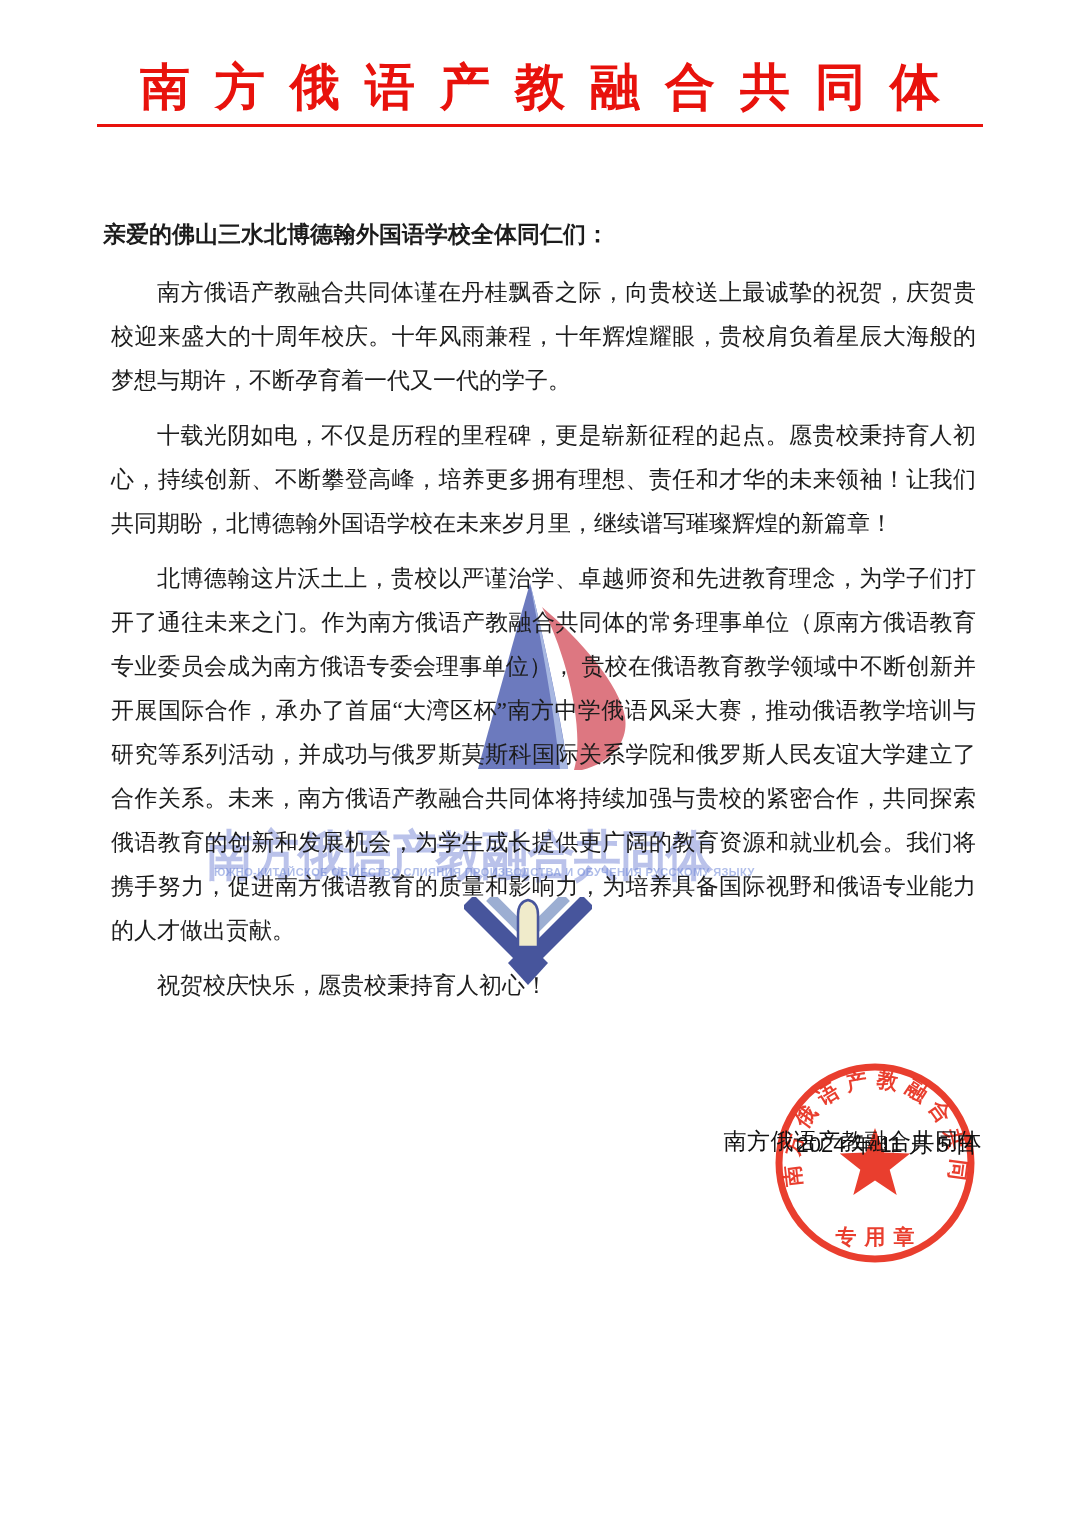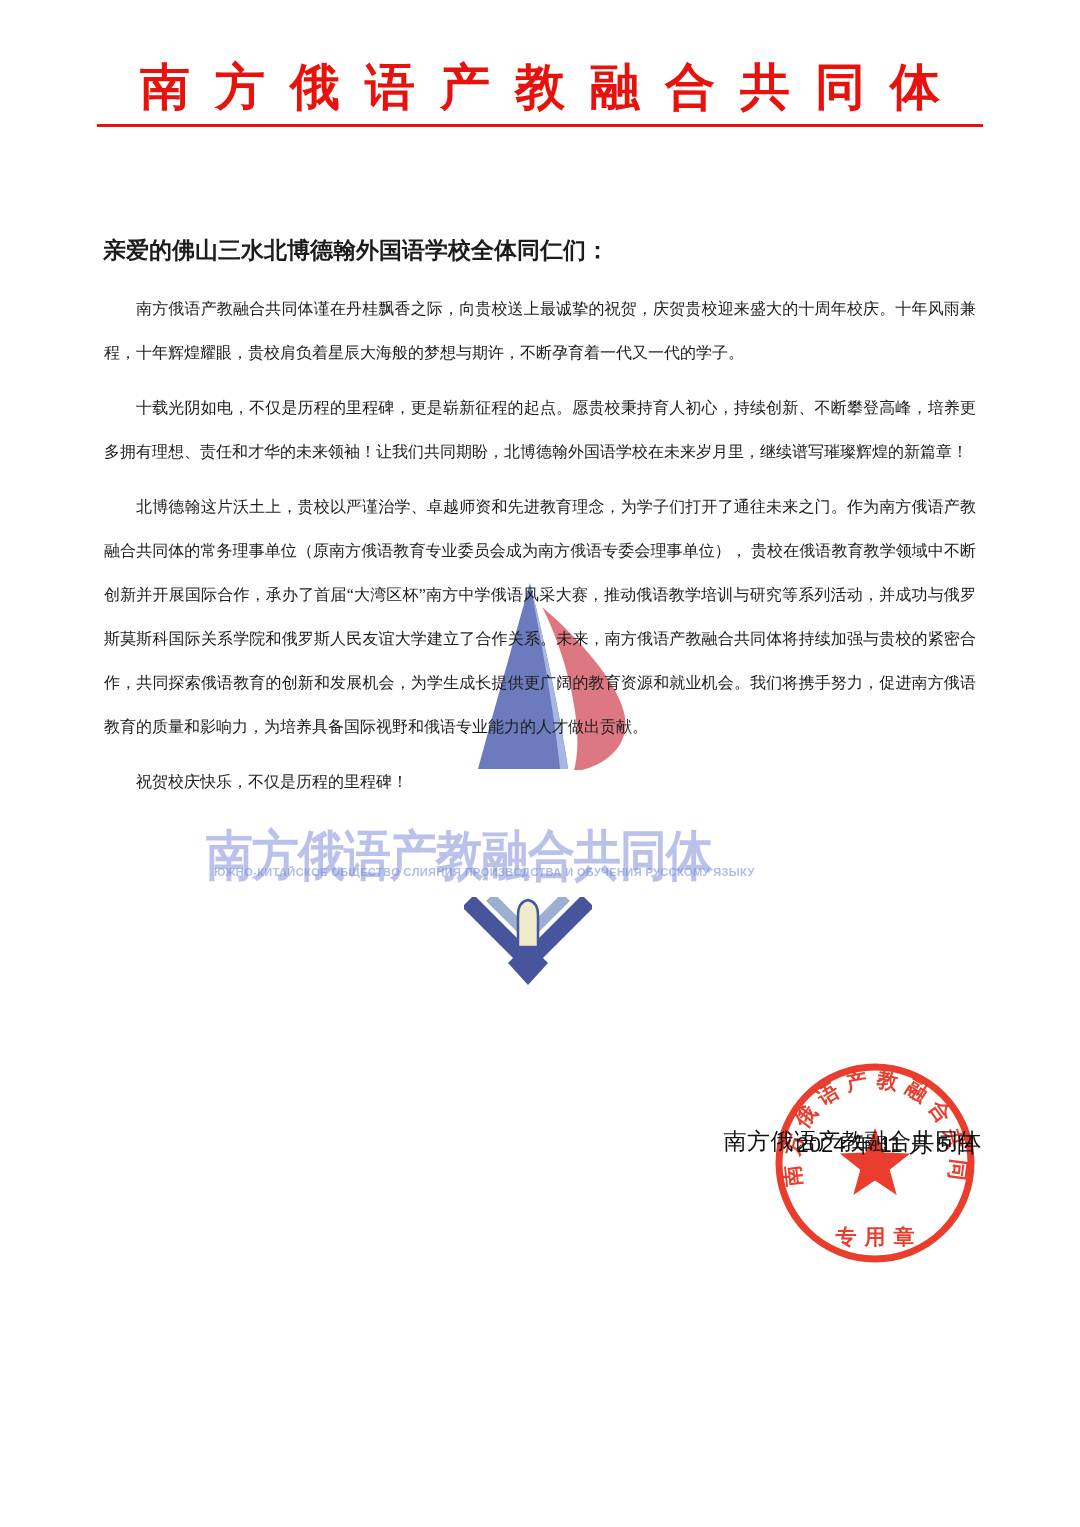--- a/index.html
+++ b/index.html
@@ -54,25 +54,25 @@
   .wm-drop{left:468px;top:577px;opacity:0.78;}
   .wm-vlogo{left:464px;top:897px;opacity:0.88;}
   
   .body-text{
     position:absolute;left:103px;top:219px;width:873px;z-index:2;
   }
   .salutation{
     font-weight:bold;
     font-size:23px;
     line-height:32px;
-    margin:16px 0 20px 0;
+    margin:0 0 20px 0;
   }
   .body-text p.para{
-    margin:0 0 11px 1px;
-    font-size:16px;
+    margin:0 0 11px 8px;
+    font-size:23px;
     line-height:44px;
     text-align:justify;
     text-indent:2em;
   }
   
   .seal{position:absolute;left:765px;top:1053px;z-index:1;}
   .signature{
     position:absolute;left:600px;top:1126px;width:382px;
     text-align:right;
     font-size:23px;
@@ -117,21 +117,21 @@
 
   <div class="title-wrap">
     <div class="doc-title">南方俄语产教融合共同体</div>
   </div>
 
   <div class="body-text">
     <p class="salutation">亲爱的佛山三水北博德翰外国语学校全体同仁们：</p>
     <p class="para">南方俄语产教融合共同体谨在丹桂飘香之际，向贵校送上最诚挚的祝贺，庆贺贵校迎来盛大的十周年校庆。十年风雨兼程，十年辉煌耀眼，贵校肩负着星辰大海般的梦想与期许，不断孕育着一代又一代的学子。</p>
     <p class="para">十载光阴如电，不仅是历程的里程碑，更是崭新征程的起点。愿贵校秉持育人初心，持续创新、不断攀登高峰，培养更多拥有理想、责任和才华的未来领袖！让我们共同期盼，北博德翰外国语学校在未来岁月里，继续谱写璀璨辉煌的新篇章！</p>
     <p class="para">北博德翰这片沃土上，贵校以严谨治学、卓越师资和先进教育理念，为学子们打开了通往未来之门。作为南方俄语产教融合共同体的常务理事单位（原南方俄语教育专业委员会成为南方俄语专委会理事单位）， 贵校在俄语教育教学领域中不断创新并开展国际合作，承办了首届“大湾区杯”南方中学俄语风采大赛，推动俄语教学培训与研究等系列活动，并成功与俄罗斯莫斯科国际关系学院和俄罗斯人民友谊大学建立了合作关系。未来，南方俄语产教融合共同体将持续加强与贵校的紧密合作，共同探索俄语教育的创新和发展机会，为学生成长提供更广阔的教育资源和就业机会。我们将携手努力，促进南方俄语教育的质量和影响力，为培养具备国际视野和俄语专业能力的人才做出贡献。</p>
-    <p class="para">祝贺校庆快乐，不仅是历程的里程碑！</p>
+    <p class="para">祝贺校庆快乐，愿贵校秉持育人初心！</p>
   </div>
 
   <svg class="seal" width="220" height="220" viewBox="0 0 220 220" aria-hidden="true">
     <g fill="#e72f1e" fill-opacity="0.93" stroke="none">
       <circle cx="110" cy="110" r="96" fill="none" stroke="#e72f1e" stroke-opacity="0.93" stroke-width="7"></circle>
       <polygon points="110,75 119.1,99.5 145.2,100.6 124.7,116.8 131.7,141.9 110,127.5 88.3,141.9 95.3,116.8 74.8,100.6 100.9,99.5"></polygon>
       <path id="sealArc" d="M 38.6 136 A 76 76 0 1 1 181.4 136" fill="none"></path>
       <text font-family="Liberation Sans, DejaVu Sans, sans-serif" font-size="21" font-weight="bold" letter-spacing="7.5">
         <textPath href="#sealArc" startOffset="4">南方俄语产教融合共同体</textPath>
       </text>

